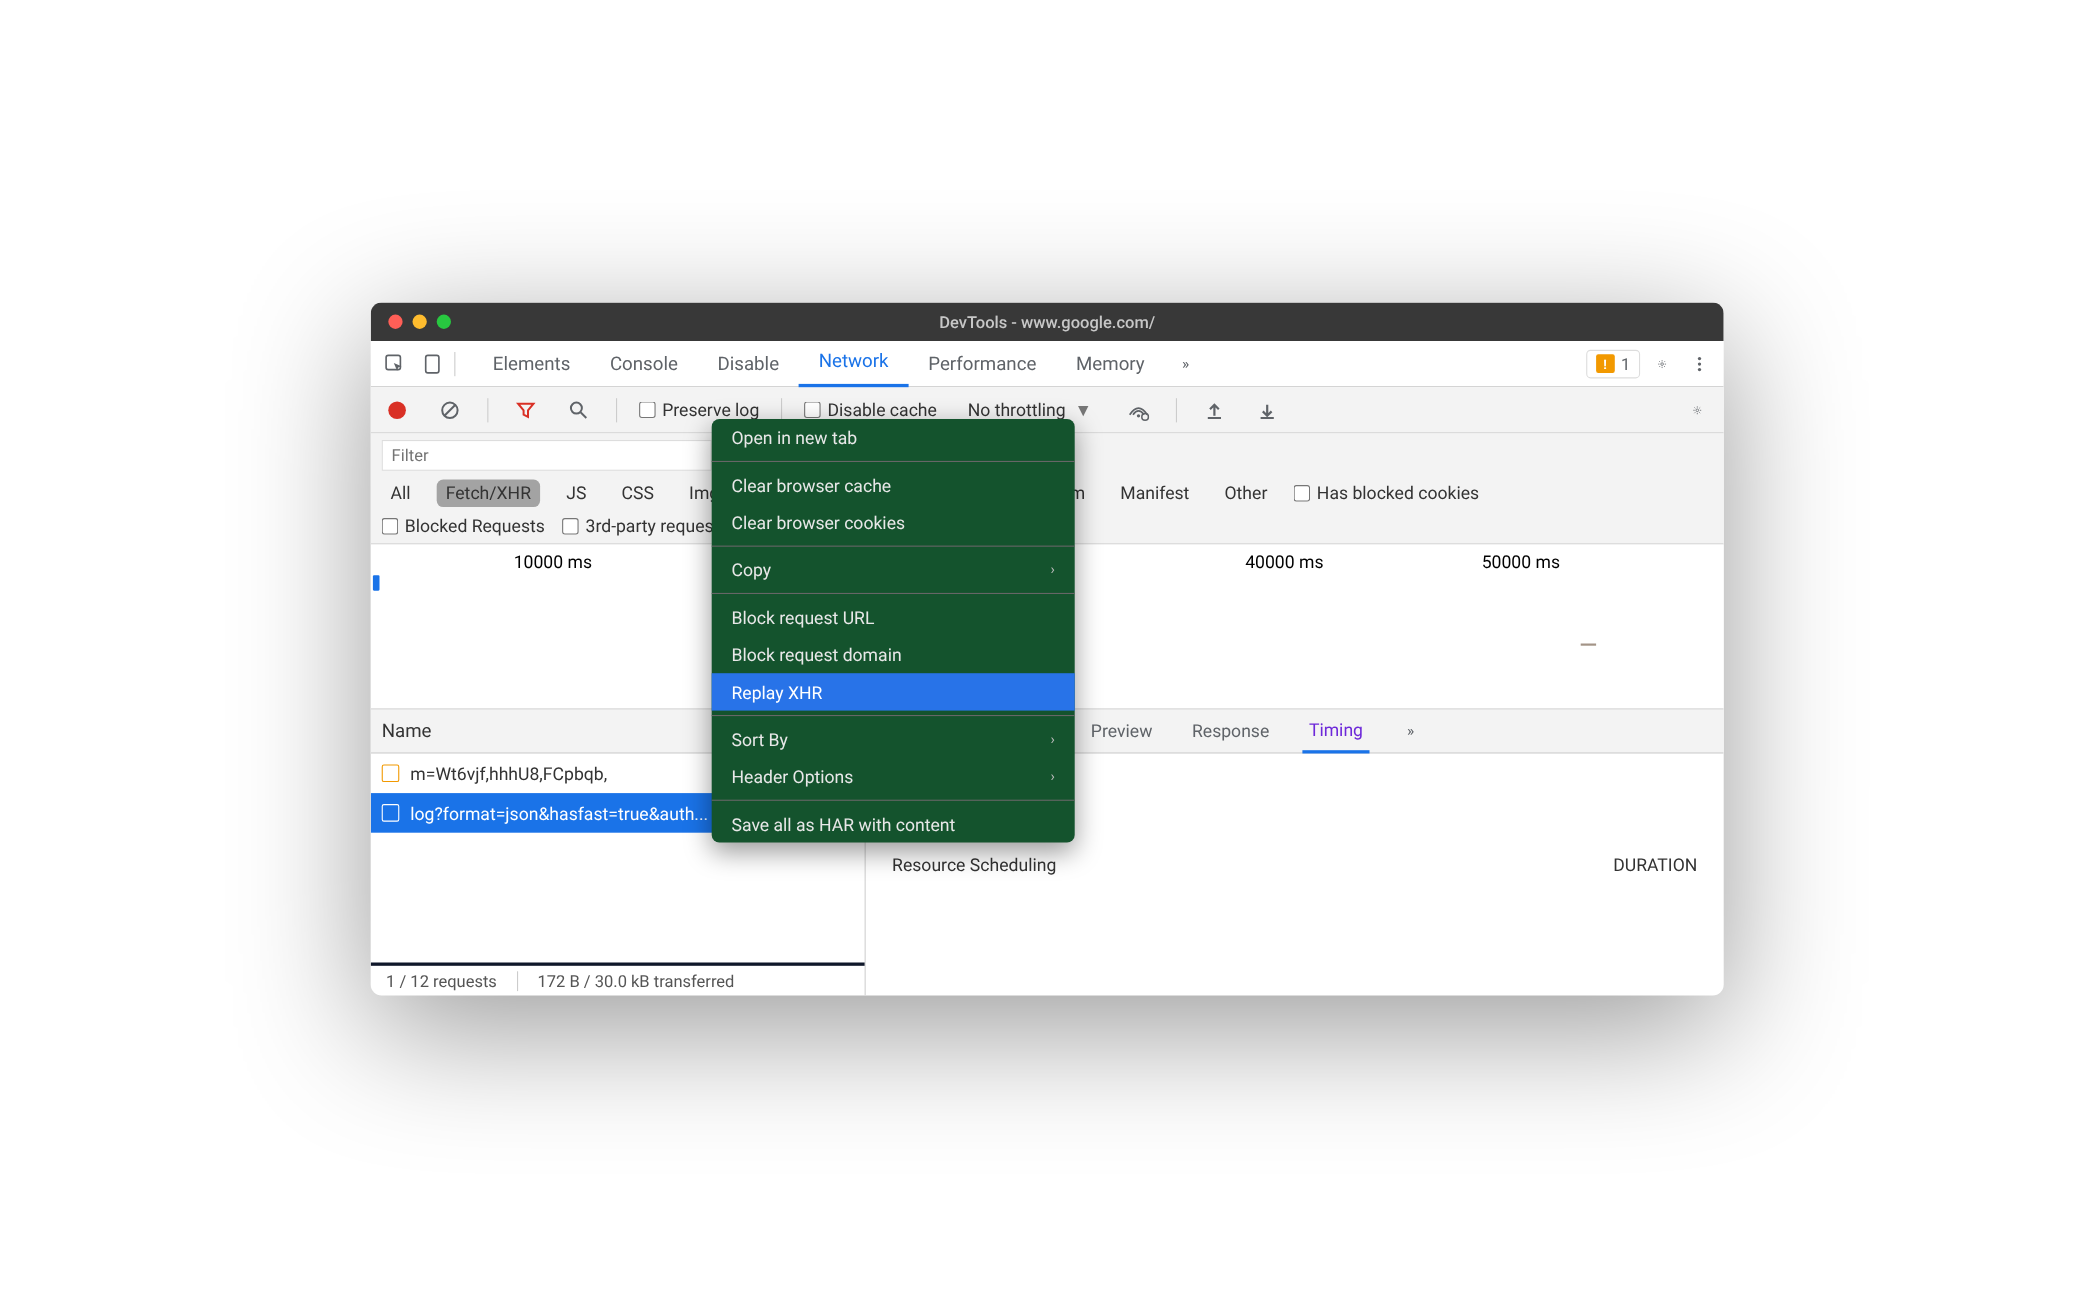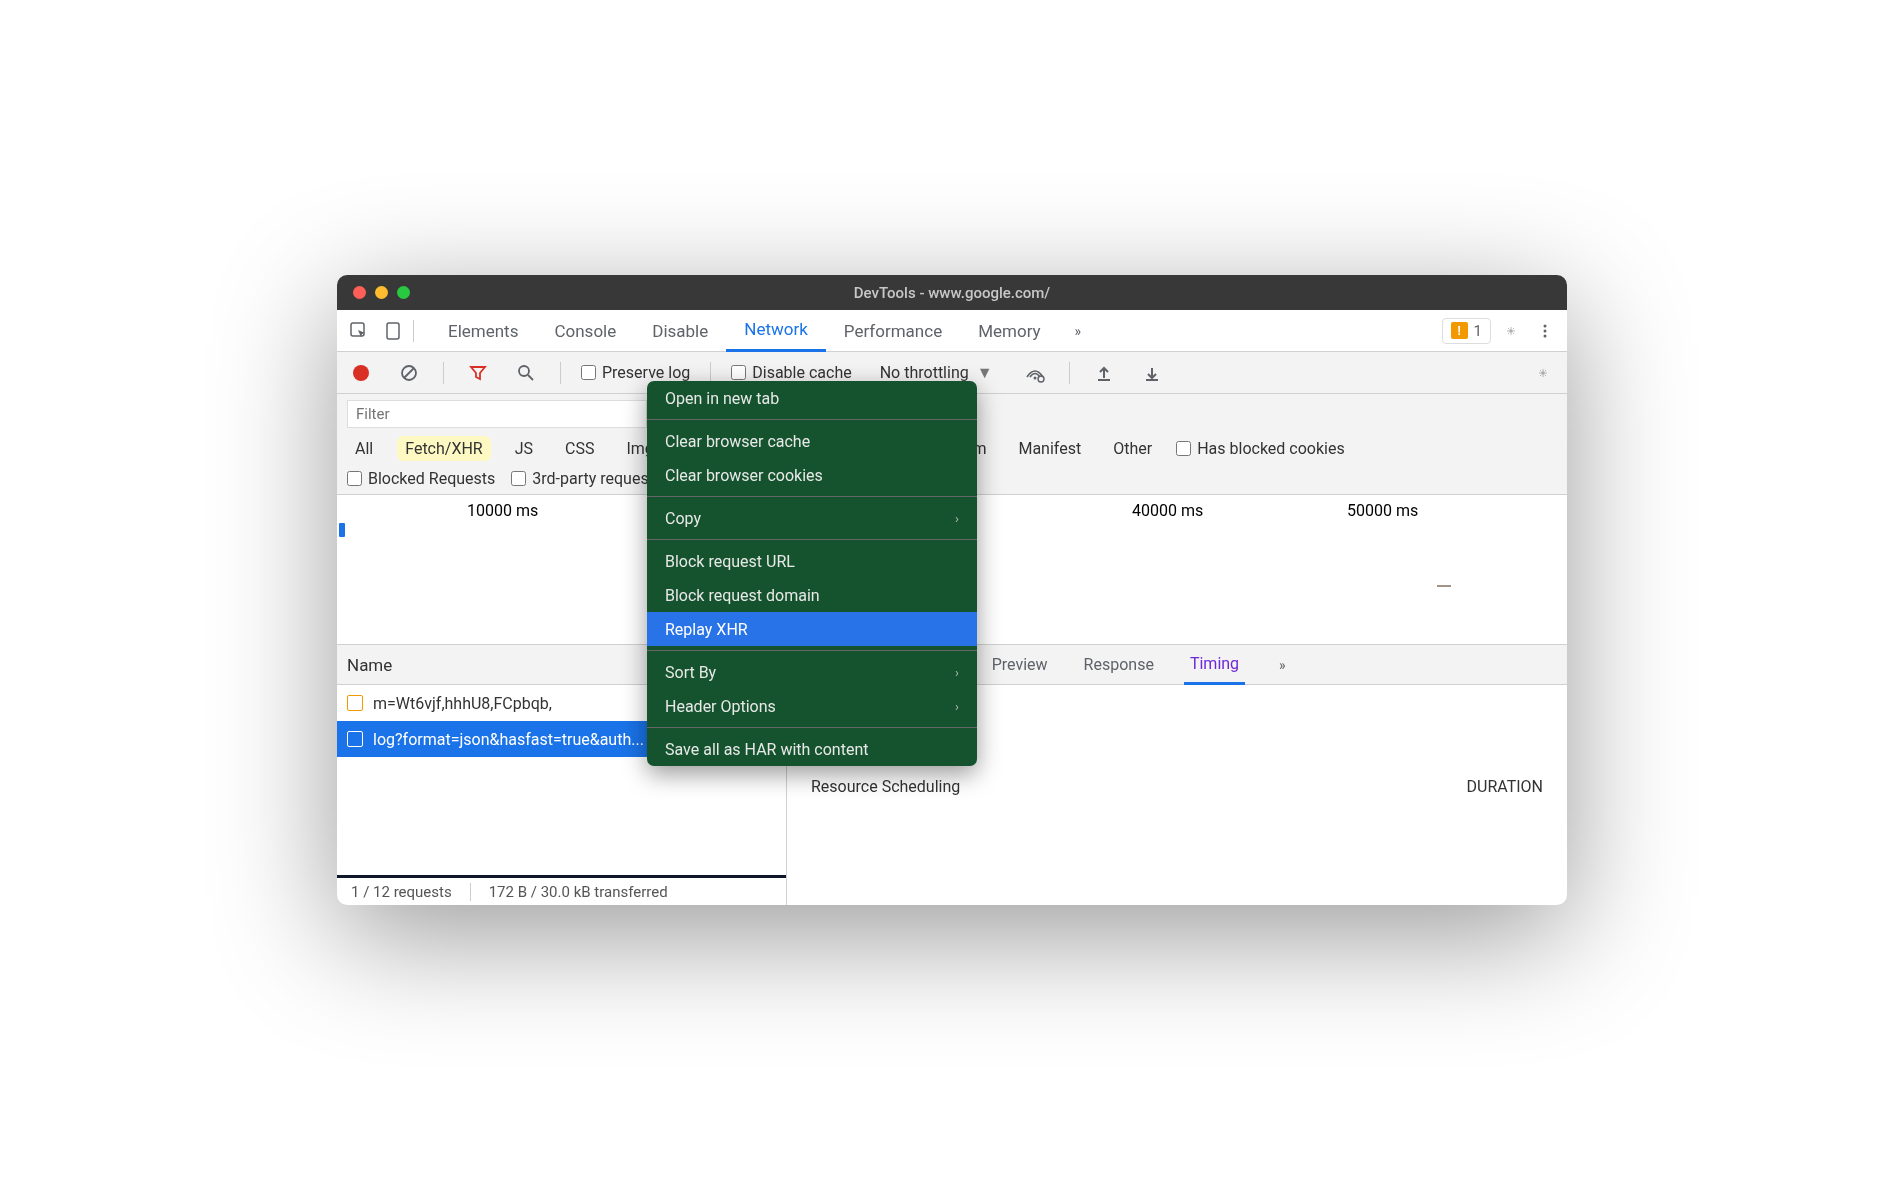--- a/index.html
+++ b/index.html
@@ -29,21 +29,21 @@
 .funnel{color:#d93025}
 .divider{width:1px;height:22px;background:#ccc}
 .chk{display:flex;align-items:center;gap:6px;color:#333;font-size:16px}
 .chk input{width:15px;height:15px}
 .throttle{display:flex;align-items:center;gap:8px;color:#333;font-size:16px;padding:0 8px}
 .triangle{color:#777}
 .filterbar{background:#f3f3f3;border-bottom:1px solid #d0d0d0;padding:6px 10px}
 .filter-input{width:300px;padding:4px 8px;border:1px solid #ddd;font-size:15px;color:#c2410c;background:#fff}
 .filter-row{display:flex;align-items:center;gap:16px;margin-top:8px;flex-wrap:wrap}
 .filter-chip{font-size:16px;color:#333;padding:3px 8px;cursor:pointer}
-.filter-chip.active{background:#fef9c3;border-radius:6px}
+.filter-chip.active{background:#a3a3a3;border-radius:6px}
 .timeline{height:150px;border-bottom:1px solid #d0d0d0;position:relative;background:#fff}
 .tl-label{position:absolute}
 .tl-marker{position:absolute;left:2px;top:28px;width:6px;height:14px;background:#1a73e8;border-radius:1px}
 .tl-line{position:absolute;left:1100px;top:90px;width:14px;height:2px;background:#a39487}
 .main{display:flex;height:260px}
 .name-col{width:450px;border-right:1px solid #d0d0d0;display:flex;flex-direction:column}
 .col-header{height:40px;display:flex;align-items:center;padding:0 10px;font-size:17px;color:#333;border-bottom:1px solid #d0d0d0;background:#f3f3f3}
 .name-rows{flex:1;overflow:hidden}
 .name-row{height:36px;display:flex;align-items:center;padding:0 10px;gap:10px;font-size:16px;color:#333;white-space:nowrap;overflow:hidden}
 .name-row.sel{background:#1a73e8;color:#fff}

